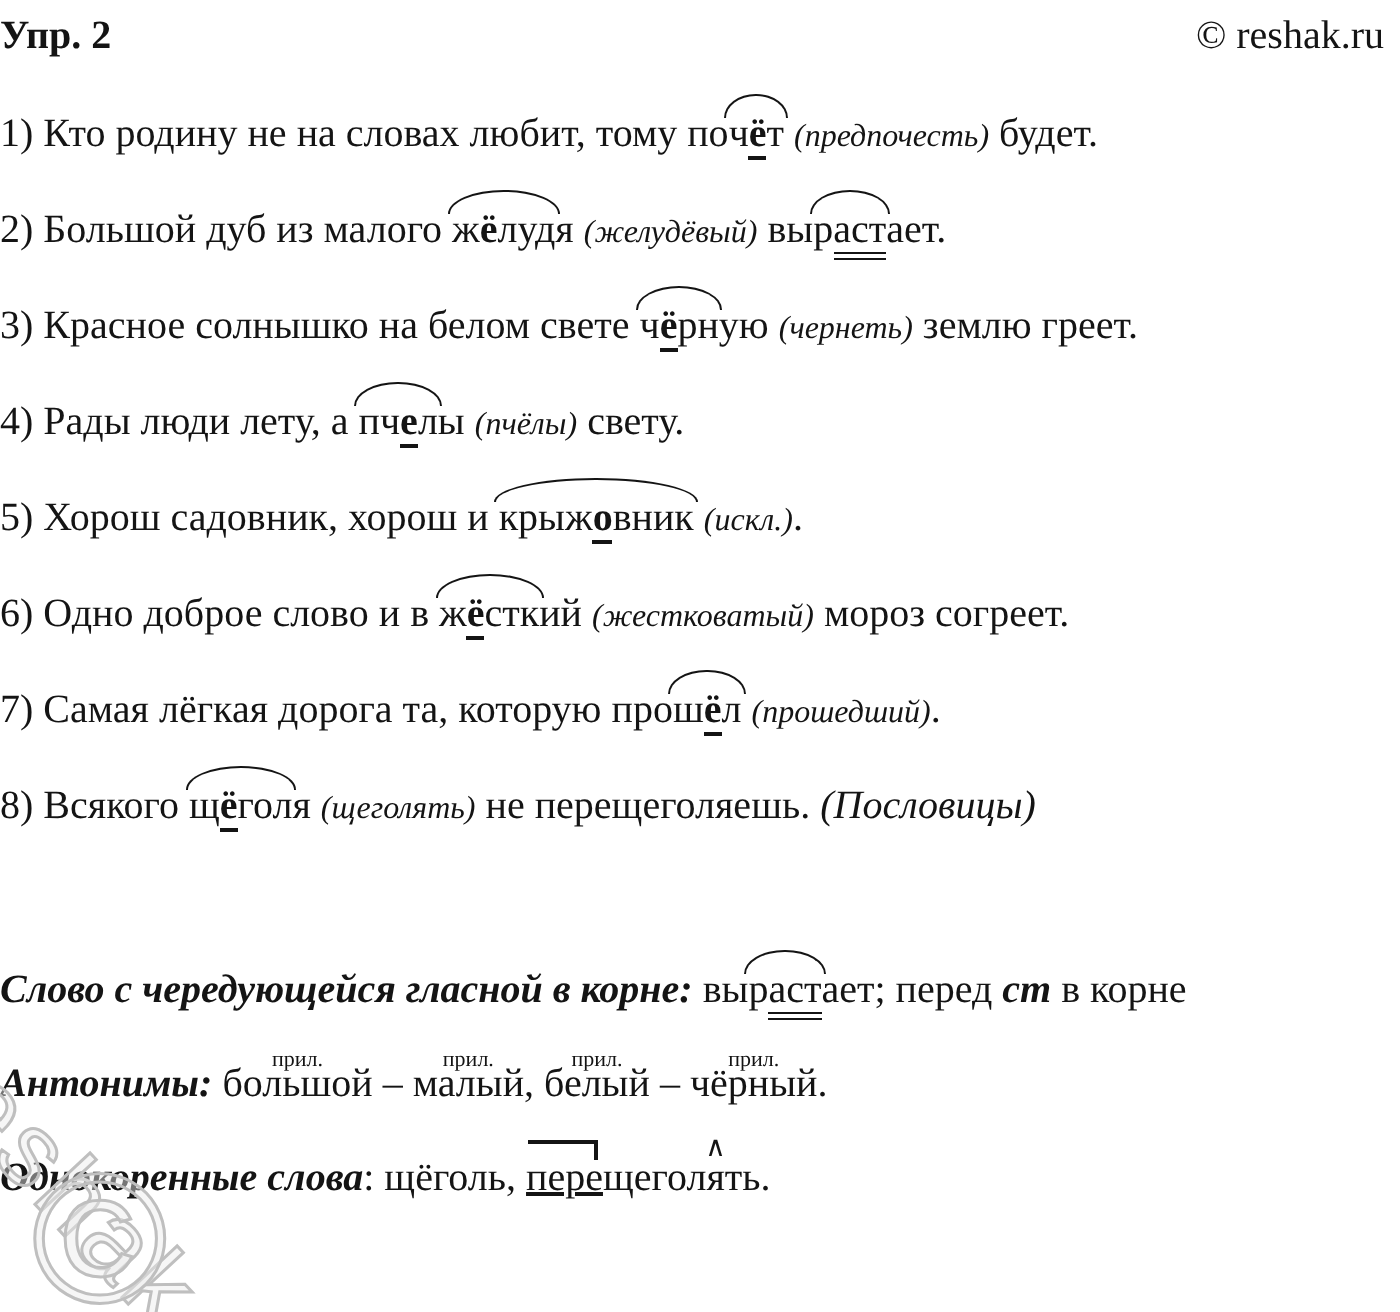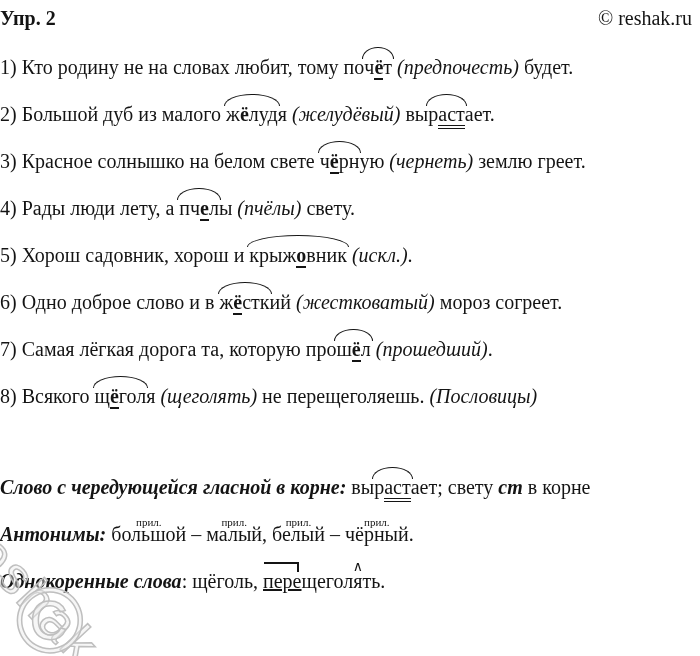--- a/index.html
+++ b/index.html
@@ -19,21 +19,21 @@
   .root::before{
     content:"";position:absolute;left:-2px;right:-2px;top:-7px;height:11px;
     border:1.8px solid #141414;border-bottom:none;
     border-radius:50% 50% 0 0 / 100% 100% 0 0;
   }
   
   .accent{font-weight:bold;border-bottom:2.5px solid #141414;}
   .b{font-weight:bold;}
   
   .dbl{border-bottom:4px double #141414;}
-  .hint{font-style:italic;font-size:20px;}
+  .hint{font-style:italic;font-size:16px;}
   .it{font-style:italic;text-align:right;}
   .bi{font-weight:bold;font-style:italic;text-align:center;}
   
   .prefix{position:relative;text-decoration:underline;}
   .prefix::before{
     content:"";position:absolute;left:1px;right:2px;top:-8px;height:8px;
     border-top:2px solid #141414;border-right:2px solid #141414;
   }
   
   .suffix{position:relative;}
@@ -68,20 +68,20 @@
       <div class="line"><span class="num">2) </span><span>Большой дуб из малого </span><span class="root"><span>ж</span><span class="b">ё</span><span>луд</span></span><span>я </span><span class="hint">(желудёвый)</span><span> вы</span><span class="root"><span>р</span><span class="dbl">аст</span></span><span>ает.</span></div>
       <div class="line"><span class="num">3) </span><span>Красное солнышко на белом свете </span><span class="root"><span>ч</span><span class="accent">ё</span><span>рн</span></span><span>ую </span><span class="hint">(чернеть)</span><span> землю греет.</span></div>
       <div class="line"><span class="num">4) </span><span>Рады люди лету, а </span><span class="root"><span>пч</span><span class="accent">е</span><span>л</span></span><span>ы </span><span class="hint">(пчёлы)</span><span> свету.</span></div>
       <div class="line"><span class="num">5) </span><span>Хорош садовник, хорош и </span><span class="root"><span>крыж</span><span class="accent">о</span><span>вник</span></span><span> </span><span class="hint">(искл.)</span><span>.</span></div>
       <div class="line"><span class="num">6) </span><span>Одно доброе слово и в </span><span class="root"><span>ж</span><span class="accent">ё</span><span>стк</span></span><span>ий </span><span class="hint">(жестковатый)</span><span> мороз согреет.</span></div>
       <div class="line"><span class="num">7) </span><span>Самая лёгкая дорога та, которую про</span><span class="root"><span>ш</span><span class="accent">ё</span><span>л</span></span><span> </span><span class="hint">(прошедший)</span><span>.</span></div>
       <div class="line"><span class="num">8) </span><span>Всякого </span><span class="root"><span>щ</span><span class="accent">ё</span><span>гол</span></span><span>я </span><span class="hint">(щеголять)</span><span> не перещеголяешь. </span><span class="it">(Пословицы)</span></div>
     </div>
 
   <div id="summary">
-      <div class="line"><span class="bi">Слово с чередующейся гласной в корне:</span><span> вы</span><span class="root"><span>р</span><span class="dbl">аст</span></span><span>ает; свету </span><span class="bi">ст</span><span> в корне</span></div>
+      <div class="line"><span class="bi">Слово с чередующейся гласной в корне:</span><span> вы</span><span class="root"><span>р</span><span class="dbl">аст</span></span><span>ает; перед </span><span class="bi">ст</span><span> в корне</span></div>
       <div class="line"><span class="bi">Антонимы:</span><span> </span><span class="labeled"><span class="mini-label">прил.</span>большой</span><span> – </span><span class="labeled"><span class="mini-label">прил.</span>малый</span><span>, </span><span class="labeled"><span class="mini-label">прил.</span>белый</span><span> – </span><span class="labeled"><span class="mini-label">прил.</span>чёрный</span><span>.</span></div>
       <div class="line"><span class="bi">Однокоренные слова</span><span>: щёголь, </span><span class="prefix">пере</span><span>щегол</span><span class="suffix">я</span><span>ть.</span></div>
     </div>
 
   <div class="wm wm-text">reshak.ru</div>
   <div class="wm wm-c">©</div>
 </div>
 
 </body></html>

